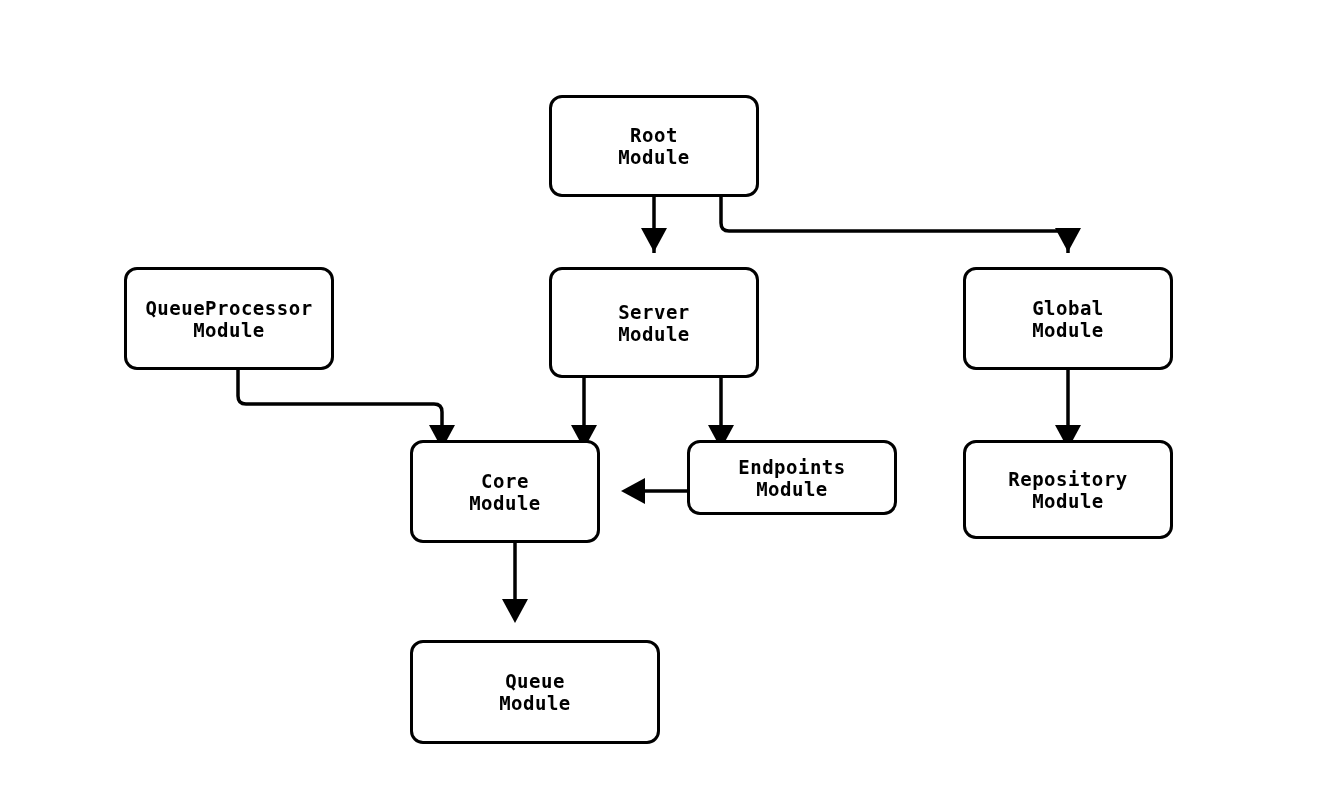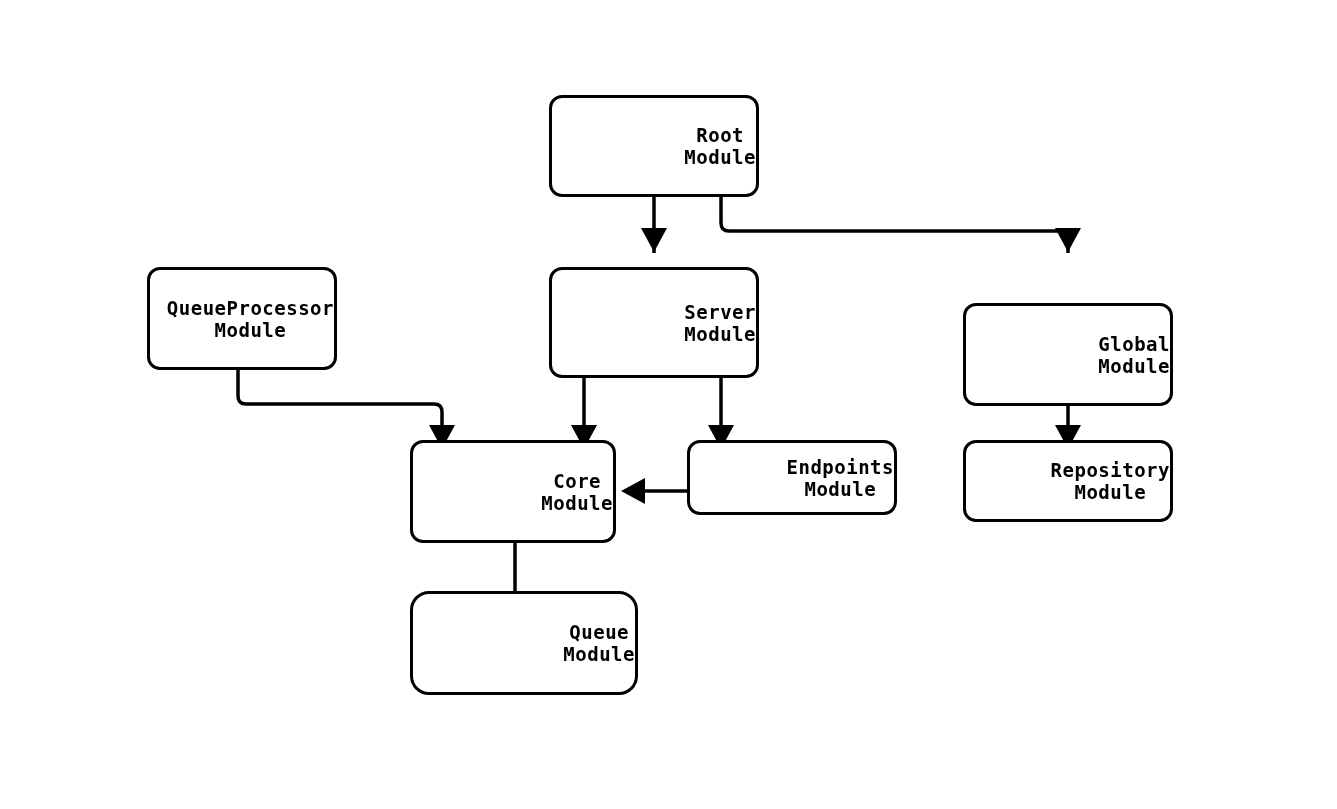--- a/index.html
+++ b/index.html
@@ -27,21 +27,21 @@
     pointer-events: none;
   }
   .node {
     position: absolute;
     box-sizing: border-box;
     border: 3px solid #000000;
     border-radius: 13px;
     background: #ffffff;
     display: flex;
     align-items: center;
-    justify-content: flex-end;
+    justify-content: center;
     z-index: 2;
   }
   .node-label {
     font-family: "DejaVu Sans Mono", "Liberation Mono", monospace;
     font-size: 19px;
     line-height: 22px;
     font-weight: 700;
     color: #000000;
     text-align: center;
     white-space: pre-line;
@@ -99,48 +99,48 @@
       <path d="M 515 543 L 515 600" fill="none" stroke="#000000" stroke-width="3.5"></path>
       <path d="M 502 599 L 528 599 L 515 623 Z" fill="#000000"></path>
     </g>
   </svg>
 
   <div class="node" style="left:549px; top:95px; width:210px; height:102px;">
     <div class="node-label">Root
 Module</div>
   </div>
 
-  <div class="node" style="left:147px; top:267px; width:190px; height:103px;">
+  <div class="node" style="left:124px; top:267px; width:210px; height:103px;">
     <div class="node-label">QueueProcessor
 Module</div>
   </div>
 
   <div class="node" style="left:549px; top:267px; width:210px; height:111px;">
     <div class="node-label">Server
 Module</div>
   </div>
 
-  <div class="node" style="left:963px; top:267px; width:210px; height:103px;margin-top:36px;">
+  <div class="node" style="left:963px; top:267px; width:210px; height:103px;">
     <div class="node-label">Global
 Module</div>
   </div>
 
-  <div class="node" style="left:410px; top:440px; width:206px; height:103px;">
+  <div class="node" style="left:410px; top:440px; width:190px; height:103px;">
     <div class="node-label">Core
 Module</div>
   </div>
 
   <div class="node" style="left:687px; top:440px; width:210px; height:75px;">
     <div class="node-label">Endpoints
 Module</div>
   </div>
 
-  <div class="node" style="left:963px; top:440px; width:210px; height:82px;">
+  <div class="node" style="left:963px; top:440px; width:210px; height:99px;">
     <div class="node-label">Repository
 Module</div>
   </div>
 
-  <div class="node" style="left:410px; top:591px; width:228px; height:104px;border-radius:19px;">
+  <div class="node" style="left:410px; top:640px; width:250px; height:104px;">
     <div class="node-label">Queue
 Module</div>
   </div>
 
 </div>
 
 </body></html>

